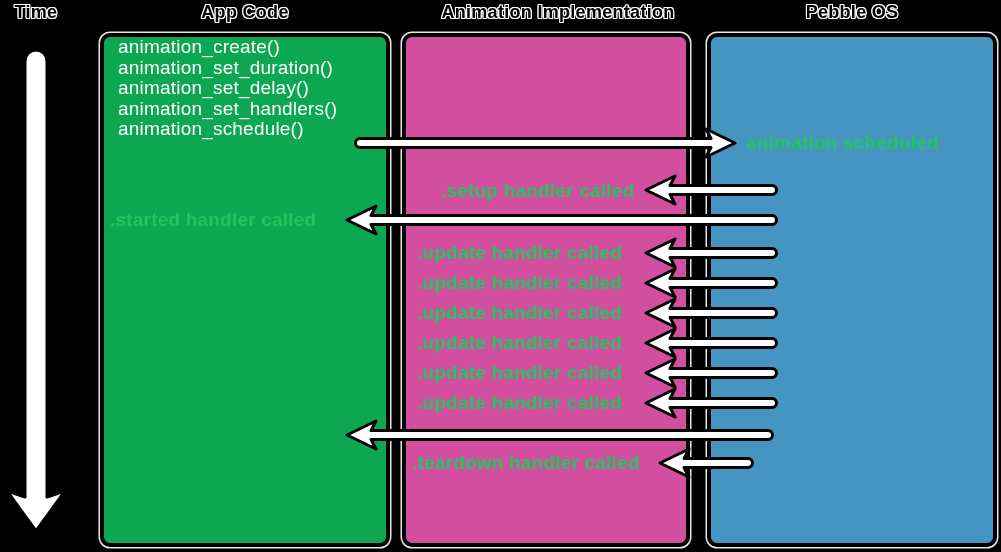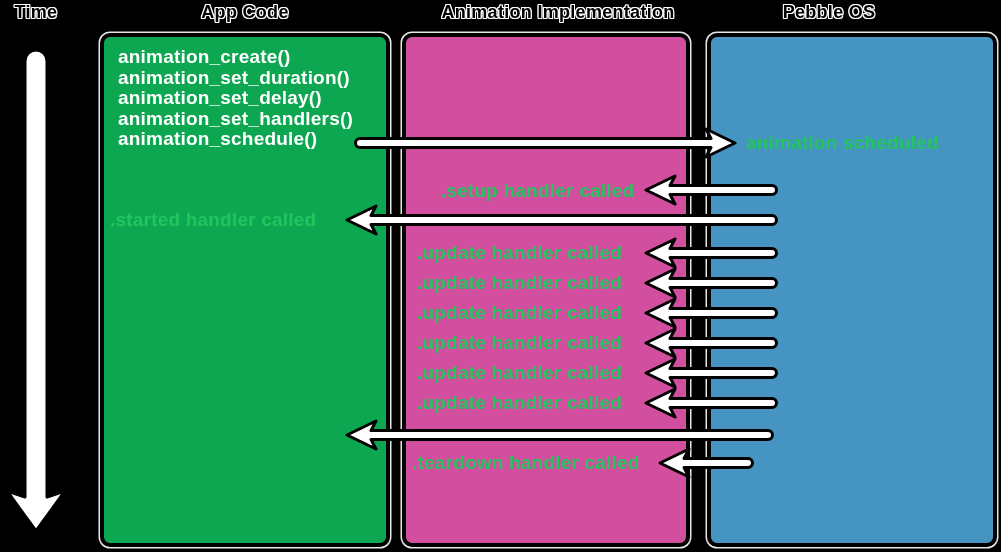--- a/index.html
+++ b/index.html
@@ -24,42 +24,42 @@
     text-shadow:
       -1px -1px 0 #fff, 1px -1px 0 #fff,
       -1px  1px 0 #fff, 1px  1px 0 #fff,
        0   -1px 0 #fff, 0    1px 0 #fff,
       -1px  0   0 #fff, 1px  0   0 #fff;
     white-space: nowrap;
   }
   .hdr-time { left: 5px;   width: 62px;  }
   .hdr-app  { left: 100px; width: 290px; }
   .hdr-impl { left: 414px; width: 288px; }
-  .hdr-os   { left: 684px; width: 290px; }
+  .hdr-os   { left: 707px; width: 290px; }
 
   
   .lane {
     position: absolute;
     top: 33px;
     height: 506px;
     border: 4px solid #000;
     border-radius: 10px;
     box-shadow: 0 0 0 1.5px rgba(255,255,255,0.9);
   }
   .lane-app  { left: 100px; width: 282px; background: #0ca750; }
   .lane-impl { left: 402px; width: 280px; background: #d14f9e; }
   .lane-os   { left: 707px; width: 282px; background: #4594c2; }
 
   
   .fn-list {
     position: absolute;
     left: 118px;
-    top: 47px;
+    top: 37px;
     font-size: 19px;
-    font-weight: bold;
+    font-weight: normal;
     color: #fff;
     line-height: 20.5px;
     letter-spacing: 0.2px;
     white-space: nowrap;
   }
   .msg {
     position: absolute;
     height: 24px;
     line-height: 24px;
     font-size: 19px;

